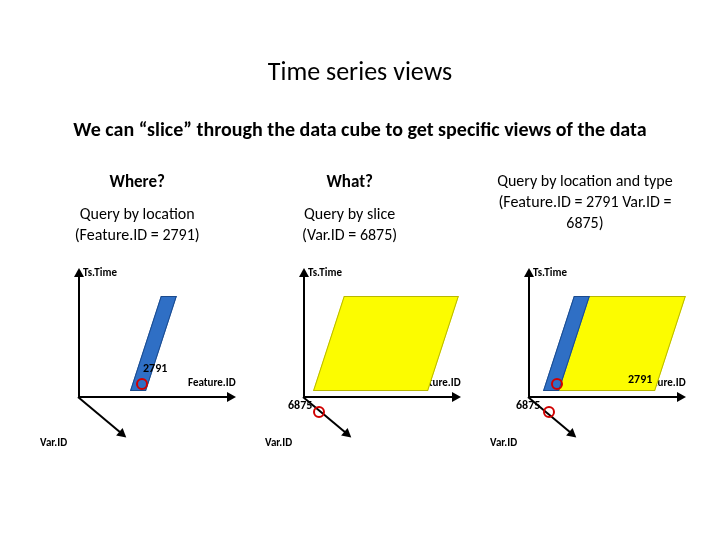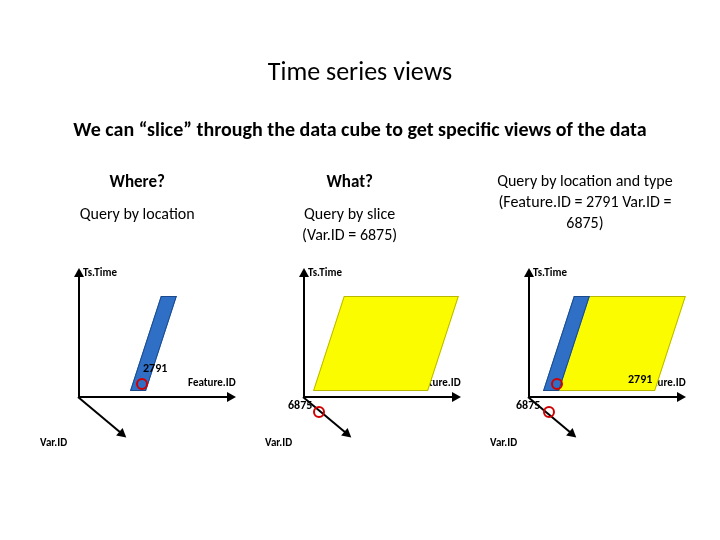--- a/index.html
+++ b/index.html
@@ -177,20 +177,21 @@
 <body>
 
 <div class="title">Time series views</div>
 <div class="subtitle">We can “slice” through the data cube to get specific views of the data</div>
 
 <div class="columns">
   <div class="col col-where">
     <div class="question">Where?</div>
     <div class="query">
       <span>Query by location</span><br>
+      <span>(Feature.ID = 2791)</span>
     </div>
   </div>
   <div class="col col-what">
     <div class="question">What?</div>
     <div class="query">
       <span>Query by slice</span><br>
       <span>(Var.ID = 6875)</span>
     </div>
   </div>
   <div class="col col-both">

